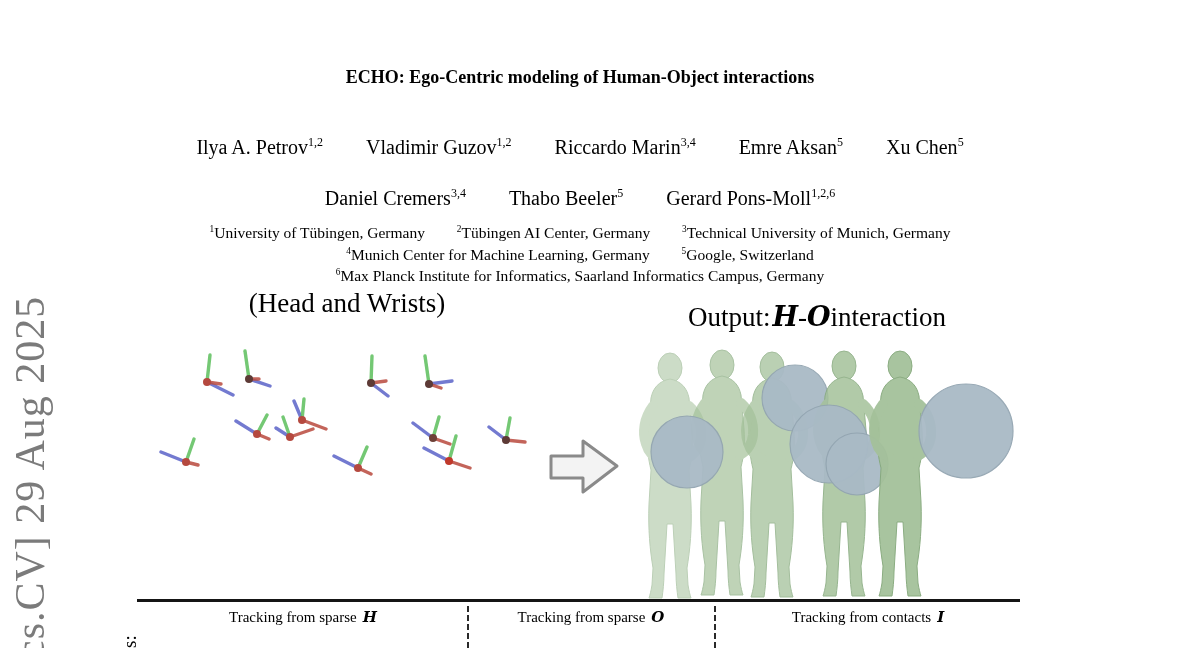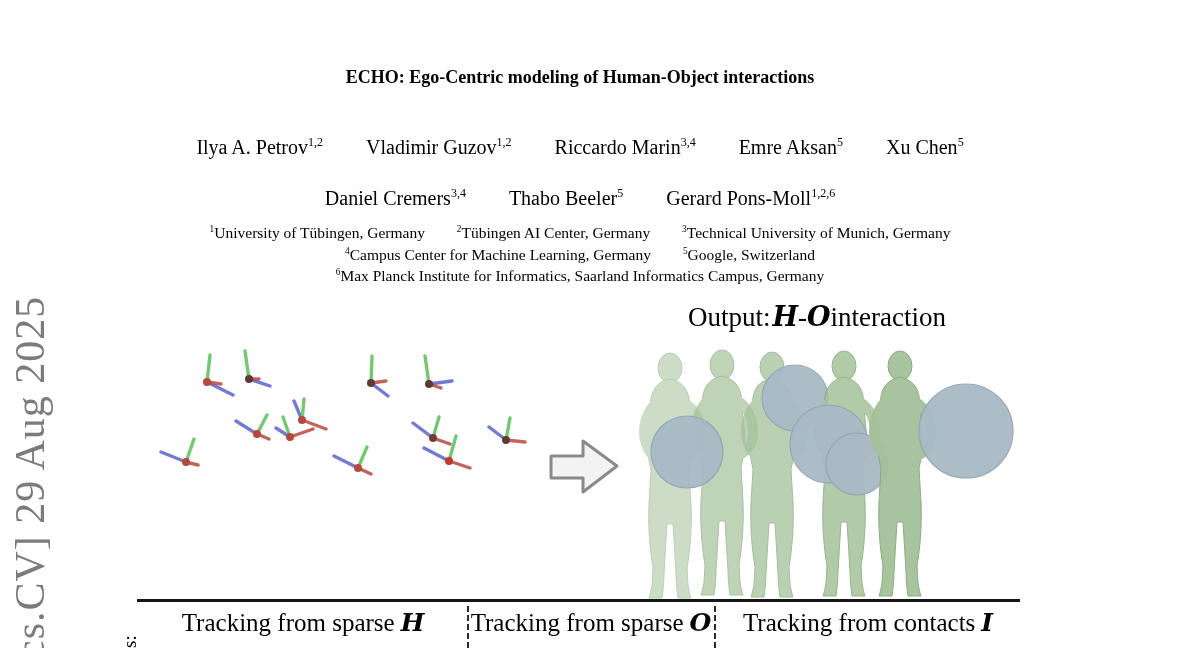--- a/index.html
+++ b/index.html
@@ -15,21 +15,21 @@
   .affil{position:absolute;left:40px;width:1080px;text-align:center;font-size:15.5px;}
   .a1{top:224px;} .a2{top:246px;} .a3{top:267px;}
   .affil-item{margin:16px 14px;white-space:nowrap;}
   .input-label{position:absolute;left:147px;top:288px;width:400px;text-align:center;
     font-size:27px;line-height:31px;}
   .output-label{position:absolute;left:617px;top:301px;width:400px;text-align:center;font-size:27px;}
   .cal{font-style:italic;font-weight:600;font-family:"DejaVu Serif",serif;}
   .ol-prefix{margin-right:2px;} .ol-suffix{}
   #fig-layer{position:absolute;left:0;top:0;}
   .rule{position:absolute;left:137px;top:599px;width:883px;height:3px;background:#151515;}
-  .col-header{position:absolute;top:608px;text-align:center;font-size:25px;white-space:nowrap;}
+  .col-header{position:absolute;top:608px;text-align:center;font-size:15px;white-space:nowrap;}
   .c1{left:140px;width:326px;} .c2{left:468px;width:246px;} .c3{left:716px;width:304px;}
   .sym{margin-left:6px;}
   .vsep{position:absolute;top:606px;height:42px;width:0;border-left:2px dashed #2a2a2a;}
   .s1{left:467px;} .s2{left:714px;}
   .side-label{position:absolute;left:119px;top:648px;transform:rotate(-90deg);transform-origin:0 0;
     font-size:19px;white-space:nowrap;}
 </style>
 </head>
 <body>
 
@@ -50,28 +50,29 @@
   <span class="author"><span>Thabo Beeler</span><sup>5</sup></span>
   <span class="author"><span>Gerard Pons-Moll</span><sup>1,2,6</sup></span>
 </div>
 
 <div class="affil a1">
   <span class="affil-item"><sup>1</sup><span>University of Tübingen, Germany</span></span>
   <span class="affil-item"><sup>2</sup><span>Tübingen AI Center, Germany</span></span>
   <span class="affil-item"><sup>3</sup><span>Technical University of Munich, Germany</span></span>
 </div>
 <div class="affil a2">
-  <span class="affil-item"><sup>4</sup><span>Campus Center for Machine Learning, Germany</span></span>
+  <span class="affil-item"><sup>4</sup><span>Munich Center for Machine Learning, Germany</span></span>
   <span class="affil-item"><sup>5</sup><span>Google, Switzerland</span></span>
 </div>
 <div class="affil a3">
   <span class="affil-item"><sup>6</sup><span>Max Planck Institute for Informatics, Saarland Informatics Campus, Germany</span></span>
 </div>
 
 <div class="input-label">
+  <div>(Head and Wrists)</div>
 </div>
 <div class="output-label">
   <span class="ol-prefix">Output:</span><span class="cal">H</span><span>-</span><span class="cal">O</span><span class="ol-suffix">interaction</span>
 </div>
 
 <svg id="fig-layer" width="1200" height="648" viewBox="0 0 1200 648">
   <defs>
     <g id="person-shape" fill="#a4c19a" stroke="#84a87b" stroke-width="1">
       <ellipse cx="38" cy="16" rx="12" ry="15"></ellipse>
       <path d="M38,27 C27,29 21,36 19,46 L16,80 C15,96 16,106 19,118 L17,152 C16,177 18,198 21,216 L20,233 C19,239 18,243 17,246 L30,246 C31,239 32,230 32,222 L35,172 L41,172 L44,222 C44,230 45,239 46,246 L59,246 C58,243 57,239 56,233 L55,216 C58,198 60,177 59,152 L57,118 C60,106 61,96 60,80 L57,46 C55,36 49,29 38,27 Z"></path>

